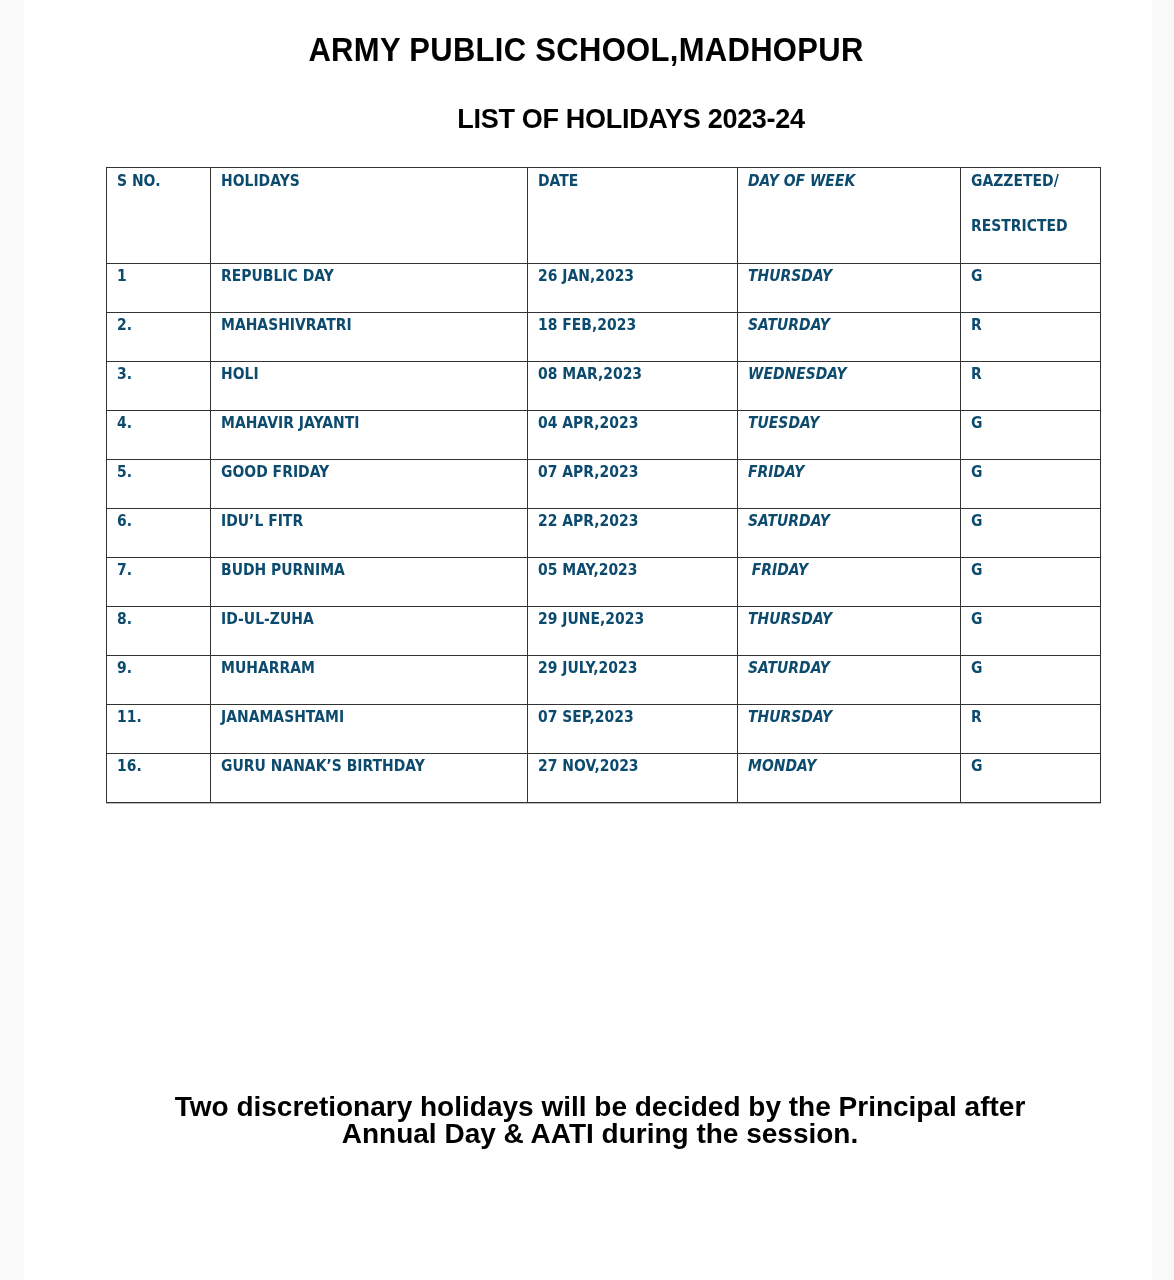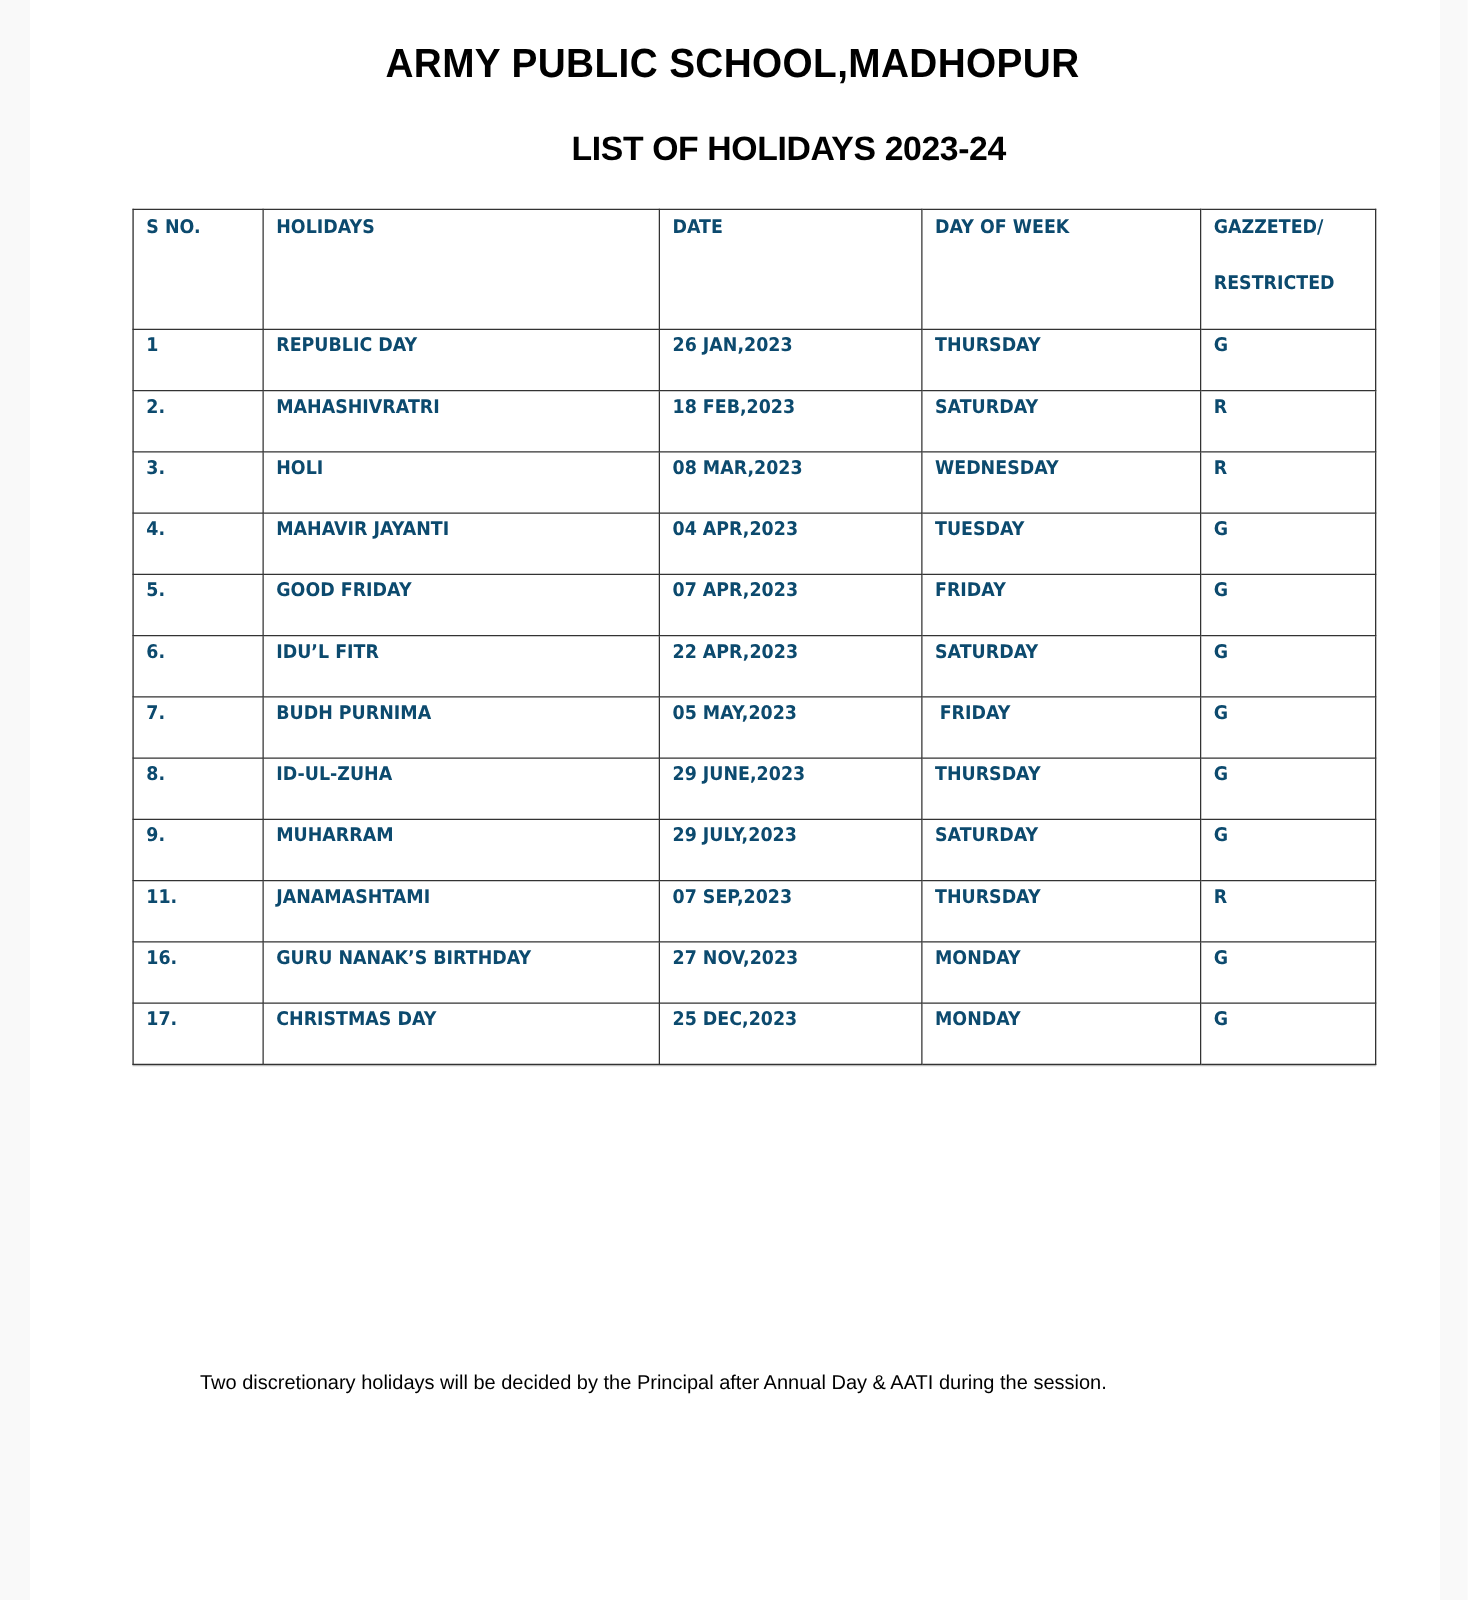--- a/index.html
+++ b/index.html
@@ -71,43 +71,44 @@
       height: 91px;
       padding-top: 4px;
     }
     table.holidays td {
       height: 45px;
       padding-top: 3px;
     }
     .c-sno { width: 93px; padding-left: 10px !important; }
     .c-hol { width: 306px; padding-left: 10px !important; }
     .c-date { width: 199px; padding-left: 10px !important; }
-    .c-day { width: 212px; padding-left: 10px !important; }
+    .c-day { width: 212px; padding-left: 10px !important; font-style: italic; }
     .c-type { width: 129px; padding-left: 10px !important; }
     th .line2 {
       display: block;
       margin-top: 27px;
     }
     .cell-text {
       display: inline-block;
       transform: scaleX(0.93);
       transform-origin: left center;
       white-space: nowrap;
     }
     .note {
       position: absolute;
       left: 160px;
       top: 1093px;
       width: 880px;
       font-family: "Liberation Sans", sans-serif;
-      font-weight: normal;
-      font-size: 16px;
+      font-weight: bold;
+      font-size: 28px;
       line-height: 27px;
       color: #000;
       margin: 0;
+      text-align: center;
     }
   </style>
 </head>
 <body>
 
 <div class="sheet"></div>
 
 <h1 class="school-title">ARMY PUBLIC SCHOOL,MADHOPUR</h1>
 <h2 class="list-title">LIST OF HOLIDAYS 2023-24</h2>
 
@@ -195,23 +196,16 @@
         <td class="c-day"><span class="cell-text">THURSDAY</span></td>
         <td class="c-type"><span class="cell-text">R</span></td>
       </tr>
       <tr>
         <td class="c-sno"><span class="cell-text">16.</span></td>
         <td class="c-hol"><span class="cell-text">GURU NANAK’S BIRTHDAY</span></td>
         <td class="c-date"><span class="cell-text">27 NOV,2023</span></td>
         <td class="c-day"><span class="cell-text">MONDAY</span></td>
         <td class="c-type"><span class="cell-text">G</span></td>
       </tr>
-      <tr>
-        <td class="c-sno"><span class="cell-text">17.</span></td>
-        <td class="c-hol"><span class="cell-text">CHRISTMAS DAY</span></td>
-        <td class="c-date"><span class="cell-text">25 DEC,2023</span></td>
-        <td class="c-day"><span class="cell-text">MONDAY</span></td>
-        <td class="c-type"><span class="cell-text">G</span></td>
-      </tr>
     </tbody>
 </table>
 
 <p class="note">Two discretionary holidays will be decided by the Principal after Annual Day &amp; AATI during the session.</p>
 
 </body></html>

